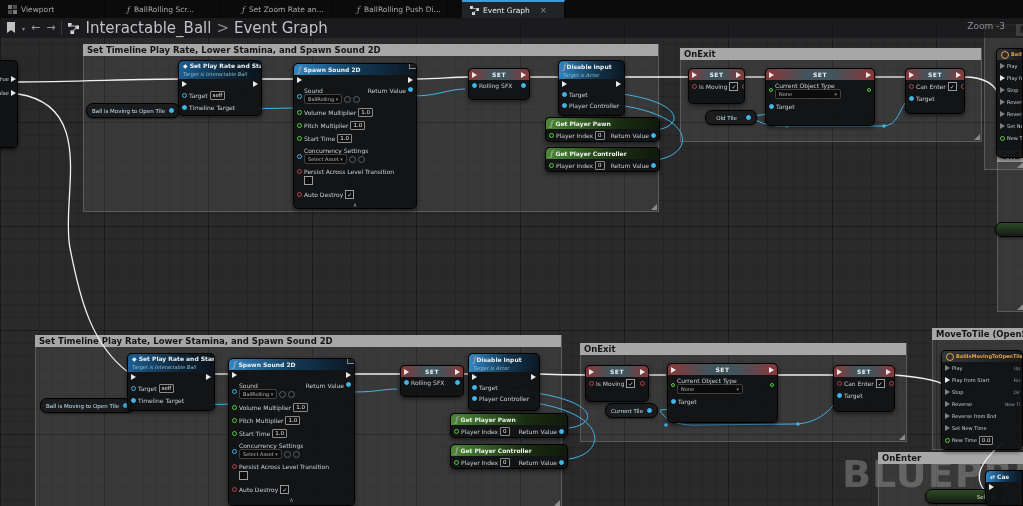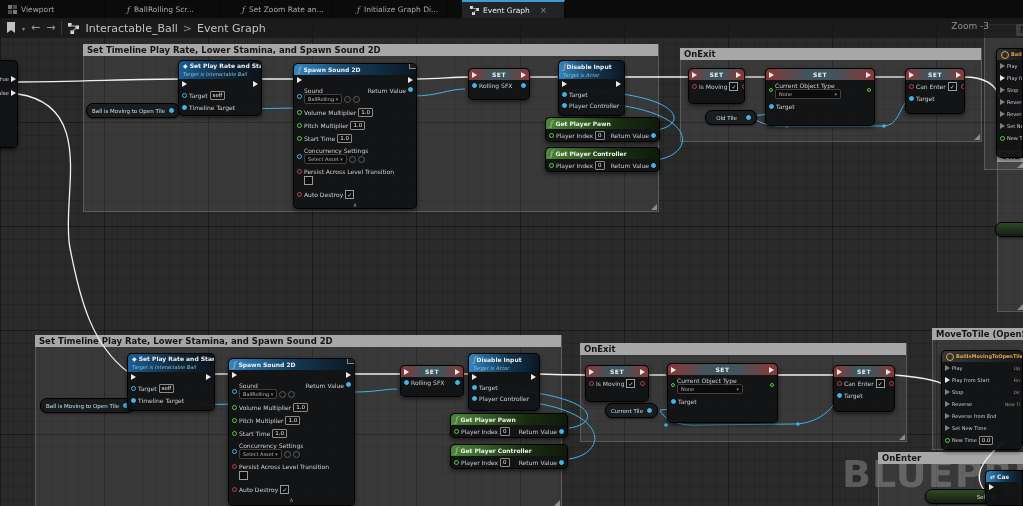--- a/index.html
+++ b/index.html
@@ -17,22 +17,22 @@
   #tabbar{position:absolute;left:0;top:0;width:1023px;height:18px;background:#0b0b0c;display:flex;align-items:stretch;z-index:40;}
   .tab{display:flex;align-items:center;gap:4px;padding:0 8px;font-size:7.5px;color:#ababab;white-space:nowrap;border-right:1px solid #060606;}
   .tab.first{width:88px;}
   .tab.active{background:#222324;color:#e8e8e8;border-top:2px solid var(--accent_blue,#3e9bd6);padding-top:0;}
   .fx{font-family:"DejaVu Serif",serif;font-style:italic;color:#9a9a9a;font-size:8px;}
   .closex{color:#8f8f8f;font-size:8px;margin-left:6px;}
   
   #toolbar{position:absolute;left:0;top:18px;width:1023px;height:20px;background:rgba(22,22,23,.72);display:flex;align-items:center;gap:6px;padding:0 6px;box-sizing:border-box;z-index:30;}
   #toolbar .ico{color:#9a9a9a;font-size:11px;line-height:20px;}
   .vdiv{width:1px;height:14px;background:#3a3a3a;}
-  #crumb{font-size:11px;color:#c2c2c2;display:flex;gap:5px;align-items:center;}
-  #zoomind{position:absolute;right:34px;top:21px;font-size:9px;color:#8f8f8f;z-index:31;}
+  #crumb{font-size:15px;color:#c2c2c2;display:flex;gap:5px;align-items:center;}
+  #zoomind{position:absolute;right:18px;top:21px;font-size:9px;color:#8f8f8f;z-index:31;}
   
   #watermark{position:absolute;left:842px;top:452px;font-size:38px;font-weight:bold;letter-spacing:1px;color:rgba(210,210,210,.30);z-index:1;white-space:nowrap;}
   
   .comment{position:absolute;background:rgba(165,165,165,.13);border:1px solid rgba(130,130,130,.45);z-index:2;}
   .comment::after{content:"";position:absolute;right:1px;bottom:1px;border-left:6px solid transparent;border-bottom:6px solid rgba(210,210,210,.55);}
   .ctitle{position:relative;top:-1px;left:-1px;height:12px;line-height:12px;background:var(--comment_gray,#a7a7a7);color:#141414;font-size:8.5px;font-weight:bold;padding:0 4px;white-space:nowrap;overflow:hidden;box-sizing:border-box;}
   
   #wires{position:absolute;left:0;top:0;z-index:3;pointer-events:none;}
   
   .node{position:absolute;background:rgba(17,18,20,.95);border:1px solid rgba(0,0,0,.9);border-radius:5px;box-shadow:0 2px 4px rgba(0,0,0,.55);font-size:6px;color:#cdcdcd;z-index:4;box-sizing:border-box;overflow:hidden;}
@@ -679,21 +679,21 @@
     <div class="tab" style="margin-left:14px;width:84px;">
       <span class="fx">ƒ</span>
         <span>BallRolling Scr...</span>
     </div>
     <div class="tab" style="margin-left:14px;width:82px;">
       <span class="fx">ƒ</span>
         <span>Set Zoom Rate an...</span>
     </div>
     <div class="tab" style="margin-left:16px;width:82px;">
       <span class="fx">ƒ</span>
-        <span>Initialize Graph Di...</span>
+        <span>BallRolling Push Di...</span>
     </div>
     <div class="tab active" style="margin-left:14px;width:86px;">
       <svg width="9" height="9" viewBox="0 0 9 9">
           <rect x="0" y="0" width="3" height="3" fill="#d8d8d8"></rect>
           <rect x="6" y="2" width="3" height="3" fill="#d8d8d8"></rect>
           <rect x="2" y="6" width="3" height="3" fill="#d8d8d8"></rect>
           <path d="M2 2 L7 3 M3 7 L7 4" stroke="#9a9a9a" stroke-width="1" fill="none"></path>
         </svg>
       <span>Event Graph</span>
       <span class="closex">×</span>

